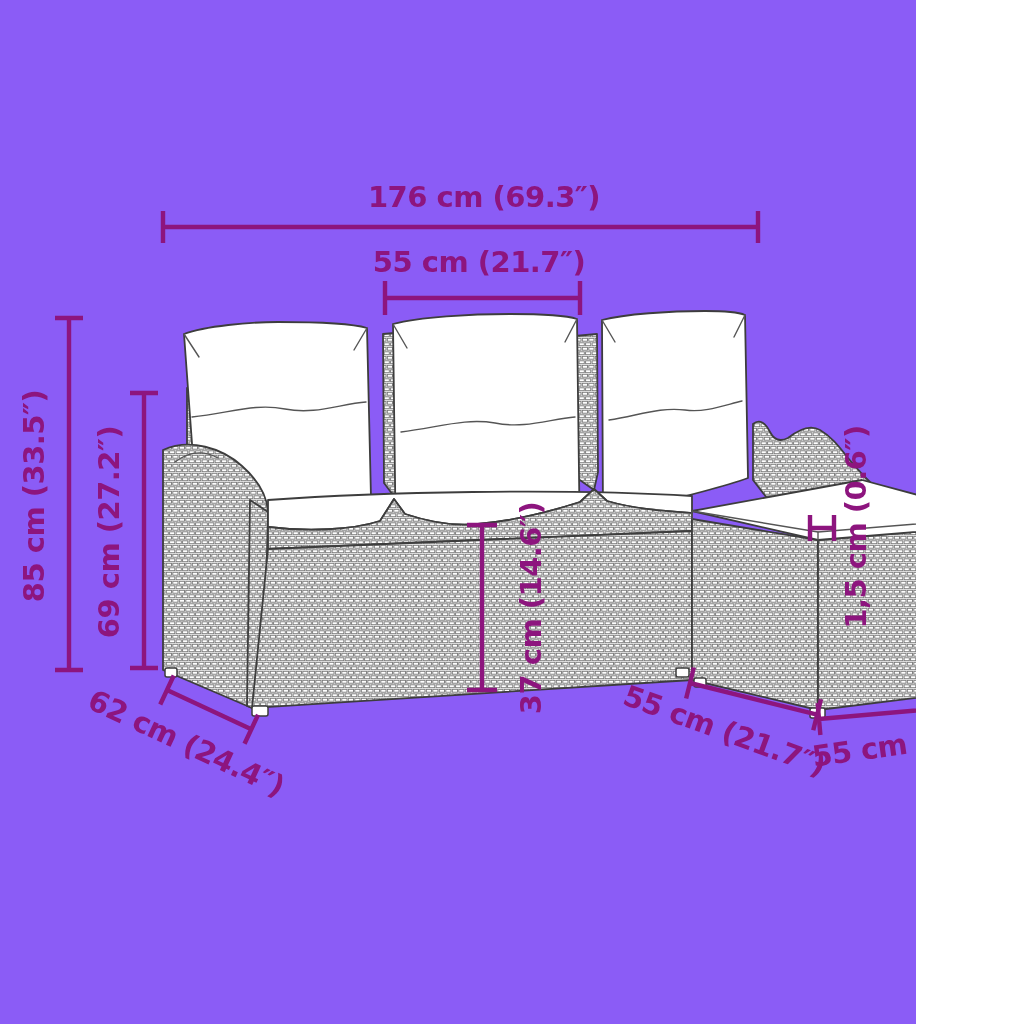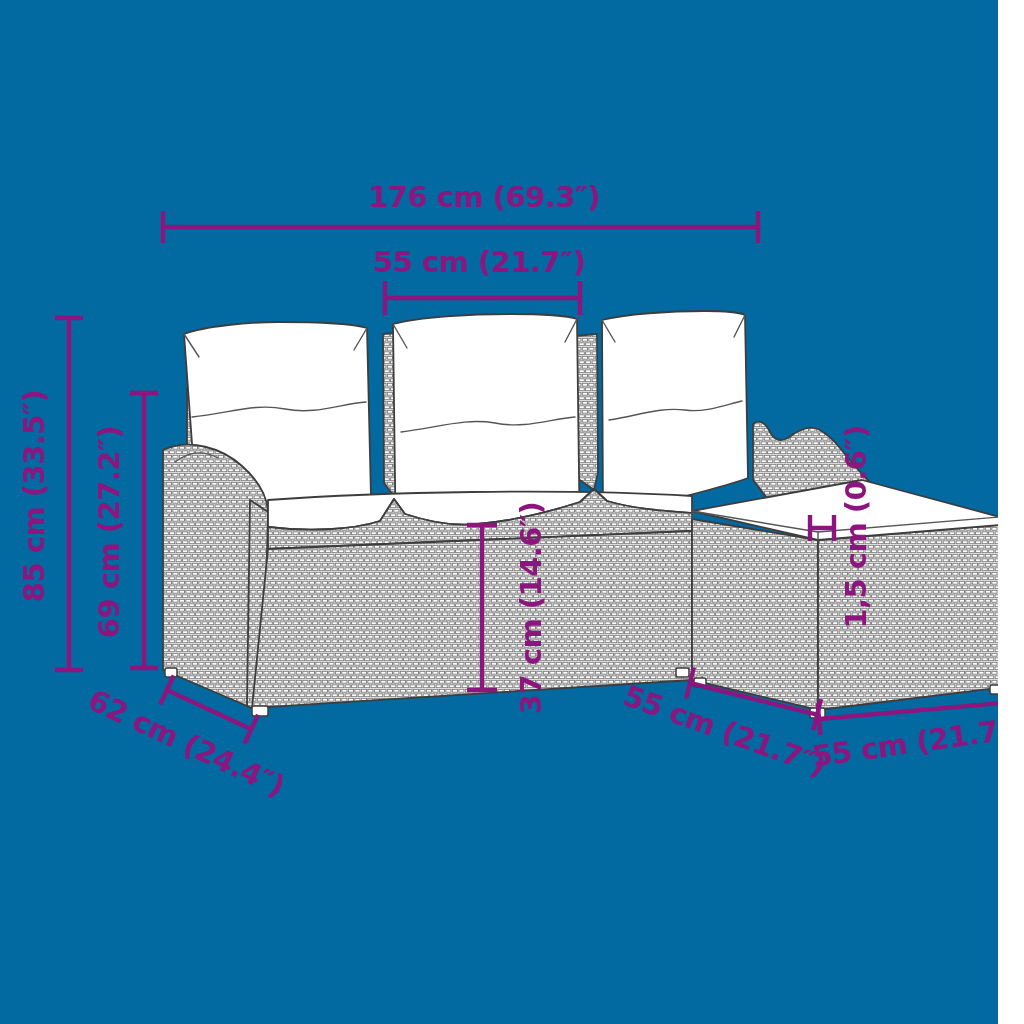--- a/index.html
+++ b/index.html
@@ -1,16 +1,16 @@
 <!DOCTYPE html>
 <html><head>
 <meta charset="utf-8">
 <style>
   html,body{margin:0;padding:0;background:#ffffff;}
-  .stage{width:998px;height:1024px;position:relative;background:#0369a1;overflow:hidden;}
+  .stage{width:916px;height:1024px;position:relative;background:#8b5cf6;overflow:hidden;}
   svg{display:block;}
   text{
     font-family:"DejaVu Sans","Liberation Sans",sans-serif;
     font-weight:700;
     font-size:29px;
     letter-spacing:-0.5px;
   }
   .dimtext{fill:#8D157E;}
   .dim{fill:none;stroke:#8D157E;stroke-width:4.4;stroke-linecap:butt;}
   .outline{fill:#ffffff;stroke:#3d3d3d;stroke-width:1.8;stroke-linejoin:round;}

